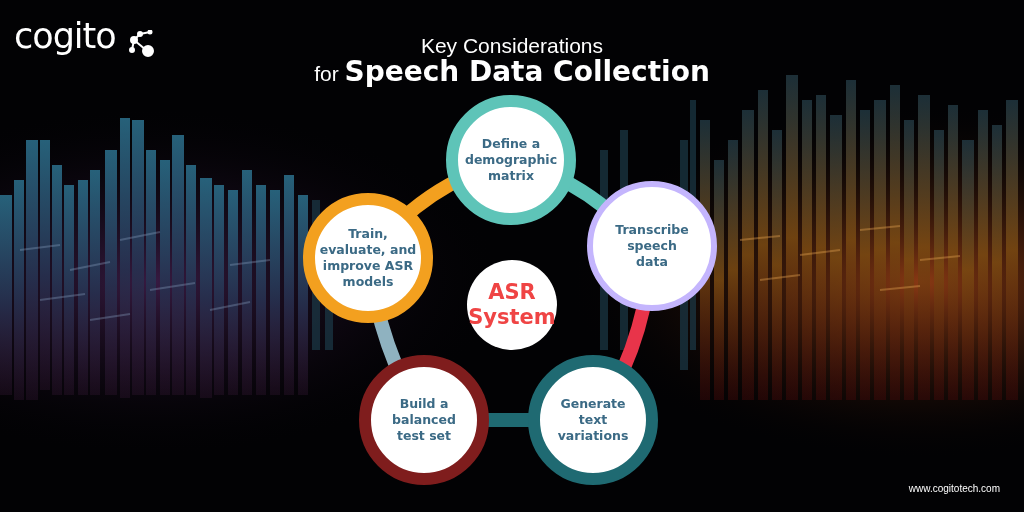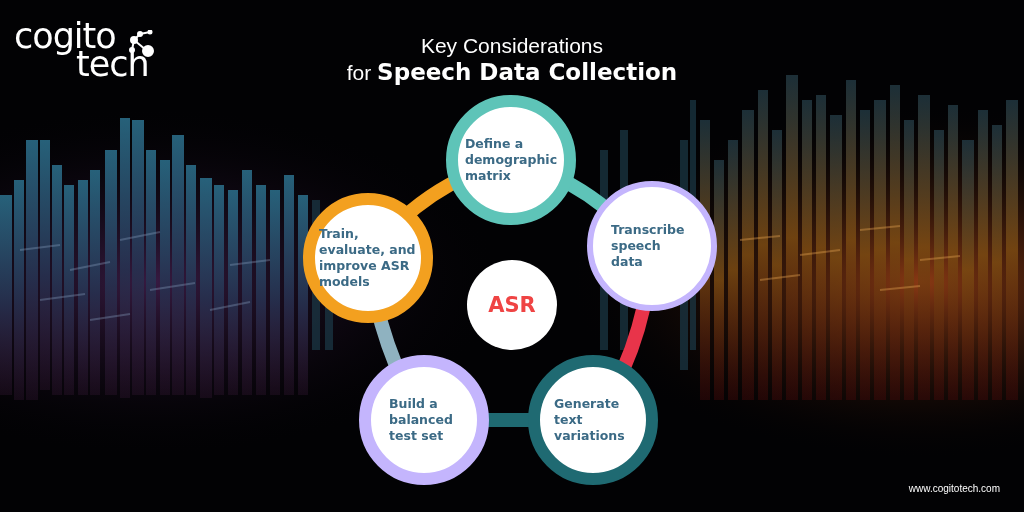--- a/index.html
+++ b/index.html
@@ -13,25 +13,25 @@
       position: absolute; left: 14px; top: 22px; color: #fff;
       font-family: "DejaVu Sans", sans-serif; font-weight: normal;
       line-height: 28px; font-size: 35px; letter-spacing: -1px;
     }
     .logo .l2 { padding-left: 62px; }
     .logo-mark { position: absolute; left: 112px; top: 8px; }
     .title {
       position: absolute; left: 0; width: 1024px; top: 33px; text-align: center;
       color: #fff; font-size: 21px; line-height: 26px;
     }
-    .title b { font-family: "DejaVu Sans", sans-serif; font-weight: bold; font-size: 23px; }
+    .title b { font-family: "DejaVu Sans", sans-serif; font-weight: bold; font-size: 28px; }
     .diagram { position: absolute; left: 0; top: 0; }
     .node {
       position: absolute; border-radius: 50%; background: #fff; box-sizing: border-box;
-      display: flex; align-items: center; justify-content: center; text-align: left;
+      display: flex; align-items: center; justify-content: center; text-align: center;
       color: #3b6a85; font-family: "DejaVu Sans", sans-serif; font-weight: bold;
       font-size: 12.5px; line-height: 16px;
     }
     .node span { display: block; padding: 0 10px; }
     .center-node {
       position: absolute; border-radius: 50%; background: #fff;
       display: flex; align-items: center; justify-content: center; text-align: center;
       color: #ef4444; font-family: "DejaVu Sans", sans-serif; font-weight: bold;
       font-size: 21px; line-height: 25px;
     }
@@ -139,21 +139,20 @@
       <line x1="800" y1="255" x2="840" y2="250"></line>
     <line x1="860" y1="230" x2="900" y2="226"></line>
       <line x1="920" y1="260" x2="960" y2="256"></line>
     <line x1="760" y1="280" x2="800" y2="275"></line>
       <line x1="880" y1="290" x2="920" y2="286"></line>
   </g>
 </svg>
 
 <div class="logo">
   <div>cogito</div>
-  <div class="l2">tech</div>
   <svg class="logo-mark" width="32" height="28" viewBox="0 0 32 28">
     <g stroke="#fff" stroke-width="2" fill="#fff">
       <line x1="8" y1="10" x2="14" y2="4"></line>
         <line x1="8" y1="10" x2="6" y2="20"></line>
       <line x1="8" y1="10" x2="20" y2="20"></line>
         <line x1="14" y1="4" x2="24" y2="2"></line>
       <circle cx="8" cy="10" r="3"></circle>
         <circle cx="14" cy="4" r="2"></circle>
       <circle cx="24" cy="2" r="1.5"></circle>
         <circle cx="6" cy="20" r="2"></circle>
@@ -179,26 +178,27 @@
 
 <div class="node" style="left:446px;top:95px;width:130px;height:130px;border:12px solid #5ec4b8;">
   <span style="padding:0 14px;">Define a demographic matrix</span>
 </div>
 <div class="node" style="left:587px;top:181px;width:130px;height:130px;border:6px solid #c4b5fd;">
   <span style="padding:0 18px;">Transcribe speech data</span>
 </div>
 <div class="node" style="left:528px;top:355px;width:130px;height:130px;border:12px solid #1f6a72;">
   <span style="padding:0 14px;">Generate text variations</span>
 </div>
-<div class="node" style="left:359px;top:355px;width:130px;height:130px;border:12px solid #c4b5fd;">
+<div class="node" style="left:359px;top:355px;width:130px;height:130px;border:12px solid #7f1d1d;">
   <span style="padding:0 18px;">Build a balanced test set</span>
 </div>
 <div class="node" style="left:303px;top:193px;width:130px;height:130px;border:12px solid #f3a01f;">
   <span style="padding:0 4px;">Train, evaluate, and improve ASR models</span>
 </div>
 
 <div class="center-node" style="left:467px;top:260px;width:90px;height:90px;">
   <div>
     <div>ASR</div>
+    <div>System</div>
   </div>
 </div>
 
 <div class="url">www.cogitotech.com</div>
 
 </body></html>

